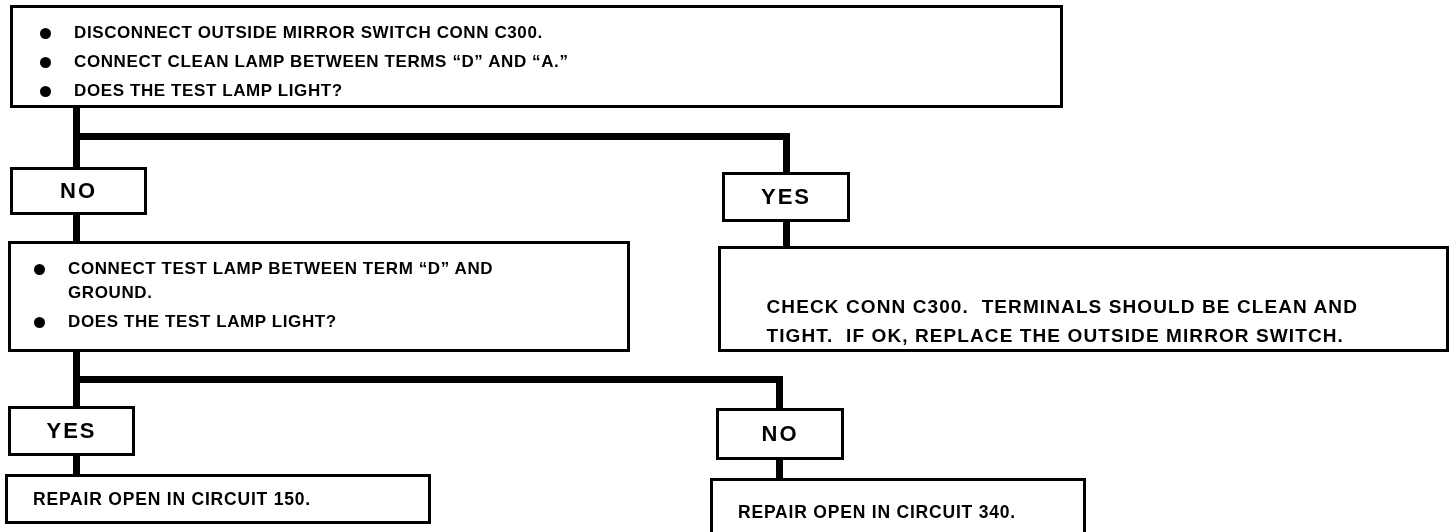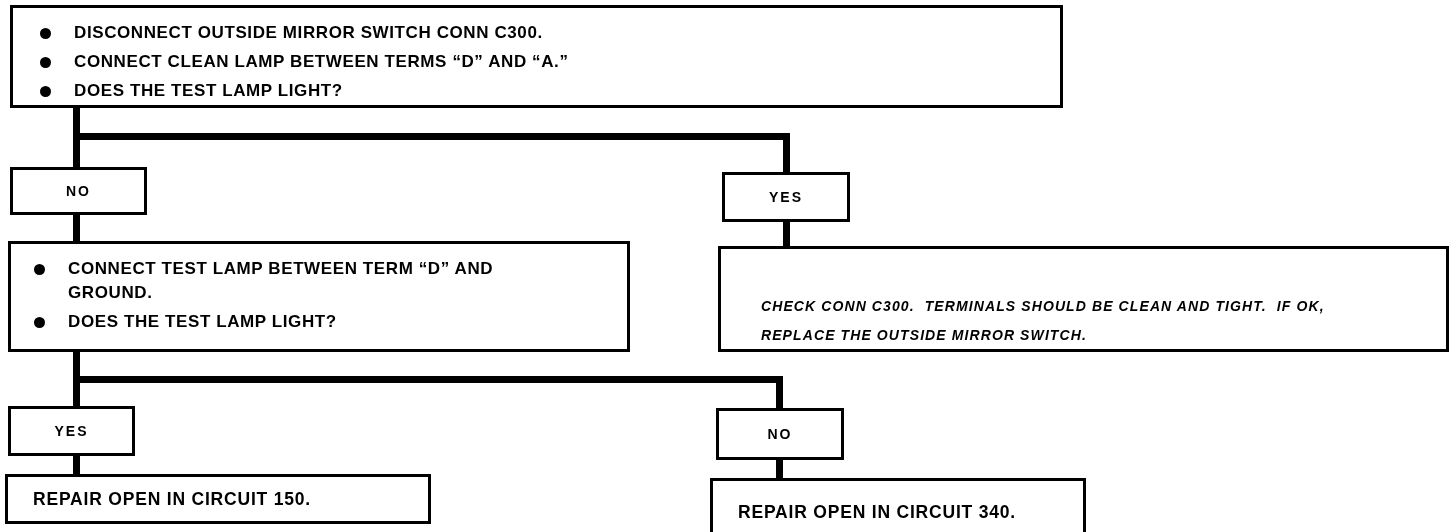--- a/index.html
+++ b/index.html
@@ -41,30 +41,29 @@
   .btext {
     font-size: 17px;
     letter-spacing: 0.6px;
     line-height: 24px;
   }
   .btext.narrow { max-width: 450px; }
   .label-box {
     display: flex;
     align-items: center;
     justify-content: center;
-    font-size: 14px;
+    font-size: 22px;
     letter-spacing: 2px;
   }
   .text-box {
     padding: 14px 20px 10px 20px;
-    font-size: 14px;
+    font-size: 19px;
     letter-spacing: 1.1px;
     line-height: 29px;
     white-space: pre-wrap;
-    font-style: italic;
   }
   .text-box .inner { max-width: 600px; display: inline-block; }
   .result-box {
     display: flex;
     align-items: center;
     padding-left: 25px;
     font-size: 17.5px;
     letter-spacing: 0.8px;
   }
 </style>

